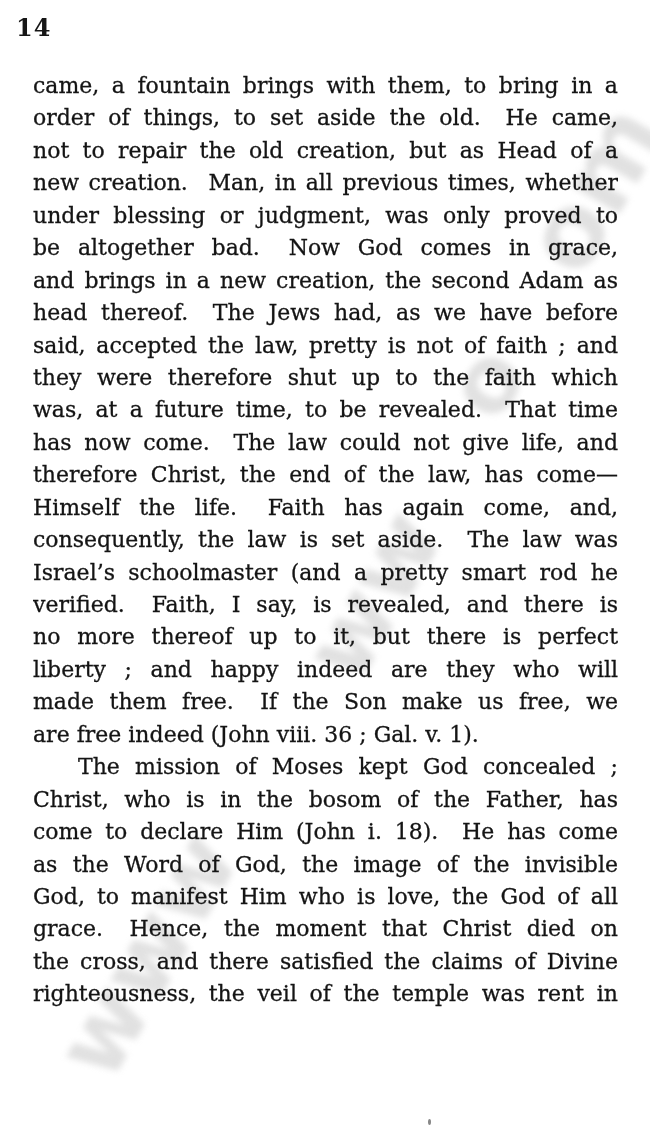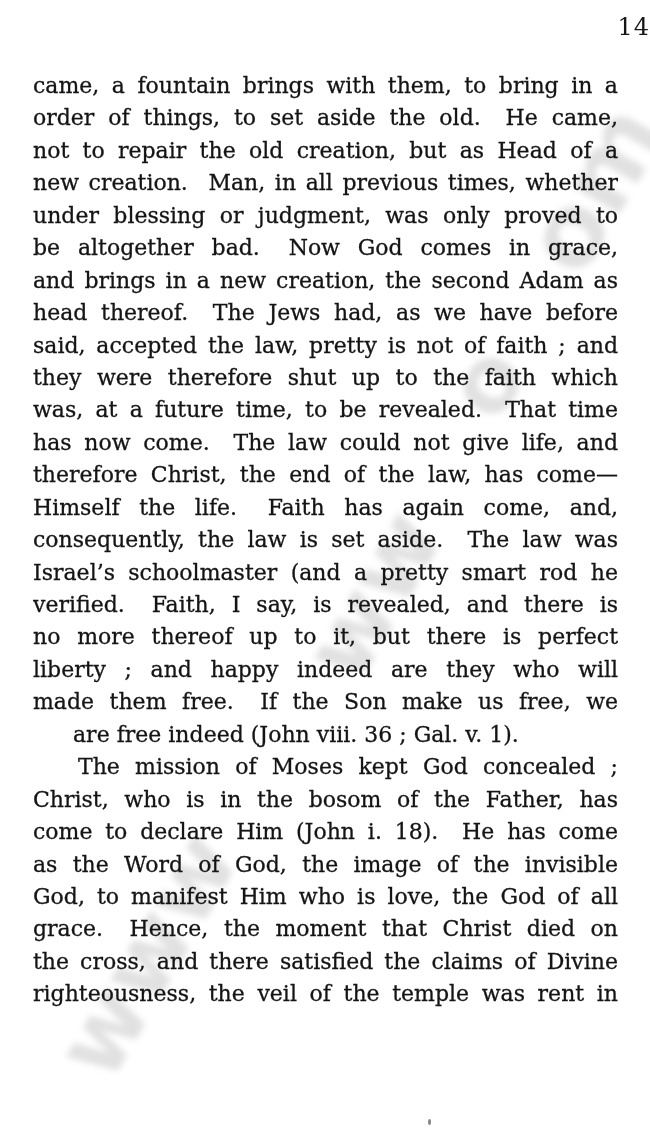--- a/index.html
+++ b/index.html
@@ -16,24 +16,24 @@
   }
   .page {
     position: absolute;
     inset: 0;
   }
   .page-number {
     position: absolute;
     top: 13px;
     left: 0;
     width: 100%;
-    text-align: right;
+    text-align: left;
     text-indent: 16px;
     font-size: 24px;
-    font-weight: normal;
+    font-weight: bold;
     letter-spacing: 1px;
     color: #161616;
     z-index: 2;
   }
   .text-block {
     position: absolute;
     left: 33px;
     top: 70px;
     width: 585px;
     font-size: 22px;
@@ -43,21 +43,20 @@
   }
   .line {
     height: 32.45px;
     line-height: 32.45px;
     text-align: justify;
     text-align-last: justify;
     overflow: hidden;
   }
   .line.paragraph-end {
     text-align-last: left;
-    margin-left: 40px;
   }
   .line.indent {
     text-indent: 45px;
   }
   
   .watermark {
     position: absolute;
     inset: 0;
     z-index: 1;
     pointer-events: none;

